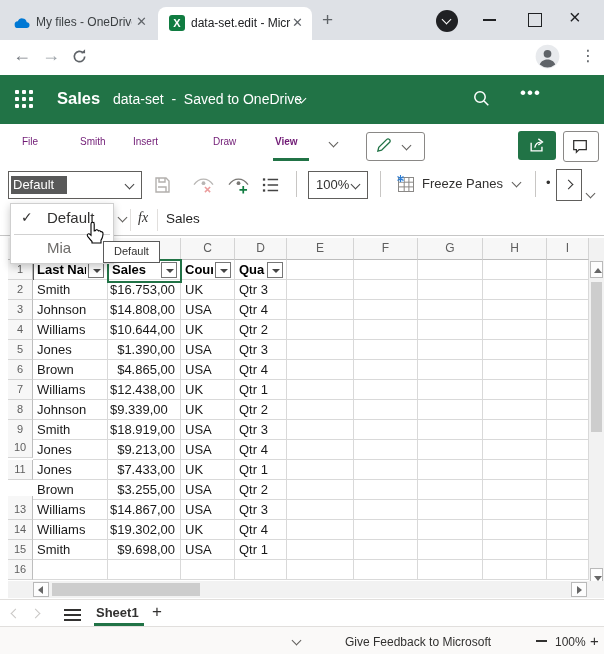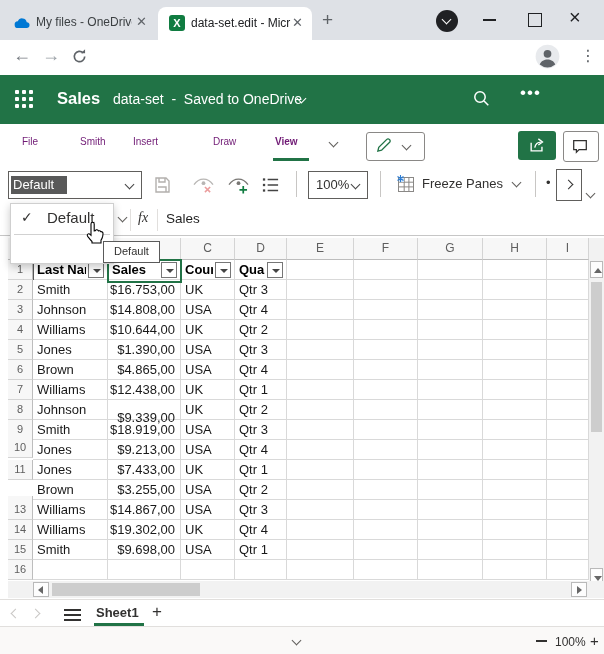--- a/index.html
+++ b/index.html
@@ -331,21 +331,21 @@
       <div class="cell" style="left: 231px; top: 102px; width: 44px; height: 20px;">Qtr 3</div>
       <div class="cell" style="left: 29px; top: 122px; width: 67px; height: 20px;">Brown</div>
       <div class="cell" style="left: 102px; top: 122px; width: 65px; height: 20px; text-align: right;">$4.865,00</div>
       <div class="cell" style="left: 177px; top: 122px; width: 46px; height: 20px;">USA</div>
       <div class="cell" style="left: 231px; top: 122px; width: 44px; height: 20px;">Qtr 4</div>
       <div class="cell" style="left: 29px; top: 142px; width: 67px; height: 20px;">Williams</div>
       <div class="cell" style="left: 102px; top: 142px; width: 65px; height: 20px; text-align: right;">$12.438,00</div>
       <div class="cell" style="left: 177px; top: 142px; width: 46px; height: 20px;">UK</div>
       <div class="cell" style="left: 231px; top: 142px; width: 44px; height: 20px;">Qtr 1</div>
       <div class="cell" style="left: 29px; top: 162px; width: 67px; height: 20px;">Johnson</div>
-      <div class="cell" style="left: 102px; top: 162px; width: 65px; height: 20px; text-align: right; margin-top: 8px;">$9.339,00</div>
+      <div class="cell" style="left: 102px; top: 162px; width: 65px; height: 20px; ">$9.339,00</div>
       <div class="cell" style="left: 177px; top: 162px; width: 46px; height: 20px;">UK</div>
       <div class="cell" style="left: 231px; top: 162px; width: 44px; height: 20px;">Qtr 2</div>
       <div class="cell" style="left: 29px; top: 182px; width: 67px; height: 20px;">Smith</div>
       <div class="cell" style="left: 102px; top: 182px; width: 65px; height: 20px; text-align: right;">$18.919,00</div>
       <div class="cell" style="left: 177px; top: 182px; width: 46px; height: 20px;">USA</div>
       <div class="cell" style="left: 231px; top: 182px; width: 44px; height: 20px;">Qtr 3</div>
       <div class="cell" style="left: 29px; top: 202px; width: 67px; height: 20px;">Jones</div>
       <div class="cell" style="left: 102px; top: 202px; width: 65px; height: 20px; text-align: right;">$9.213,00</div>
       <div class="cell" style="left: 177px; top: 202px; width: 46px; height: 20px;">USA</div>
       <div class="cell" style="left: 231px; top: 202px; width: 44px; height: 20px;">Qtr 4</div>
@@ -392,20 +392,23 @@
       </span>
   </div>
   <div class="abs scroll" style="left:589px;top:581px;width:15px;height:17px;"></div>
 
   <div class="abs popup">
     <div class="abs" style="left:0;top:2px;width:100%;height:27px;">
       <span class="abs" style="left:10px;top:3px;font-size:14px;color:#323130;">✓</span>
       <span class="abs" style="left:36px;top:3px;font-size:15px;color:#323130;">Default</span>
     </div>
     <div class="abs" style="left:3px;top:30px;width:96px;height:1px;background:#d1d1d1;"></div>
+    <div class="abs" style="left:0;top:32px;width:100%;height:26px;">
+      <span class="abs" style="left:36px;top:3px;font-size:15px;color:#6e6c6a;">Mia</span>
+    </div>
   </div>
 
   <div class="abs tooltip">Default</div>
 
   <span class="abs cursor">
     <svg width="24" height="28" viewBox="0 0 24 28">
       <path d="M9 5c0-1 .7-1.8 1.6-1.8.9 0 1.6.8 1.6 1.8v6.9l1.1-.2c.4-.9 1.5-1.2 2.3-.8.4.2.7.6.9 1 .9-.4 1.9-.1 2.3.8 1.1-.2 2.2.5 2.2 1.8 0 .4-.1 1.6-.3 2.7-.3 1.4-.8 2.9-1.7 4V24H10v-1.5c-1.9-1.8-3.2-3.6-4.4-5.2-.5-.7-.4-1.6.2-2.1.6-.6 1.6-.5 2.2.2l1 .9z" fill="#fff" stroke="#000" stroke-width="1.1"></path>
     </svg>
   </span>
 
@@ -417,18 +420,19 @@
       <span style="display:block;height:2px;background:#323130;margin:3px 0;"></span>
       <span style="display:block;height:2px;background:#323130;margin:3px 0;"></span>
     </span>
     <span class="abs" style="left:96px;top:5px;font-size:13px;font-weight:bold;color:#323130;">Sheet1</span>
     <span class="abs" style="left:94px;top:23px;width:50px;height:3px;background:#217346;"></span>
     <span class="abs" style="left:152px;top:2px;font-size:17px;color:#323130;">+</span>
   </div>
 
   <div class="abs statusbar">
     <i class="chev abs" style="left:293px;top:10px;color:#605e5c;"></i>
+    <span class="abs" style="left:345px;top:8px;">Give Feedback to Microsoft</span>
     <span class="abs" style="left:536px;top:13px;width:11px;height:2px;background:#323130;"></span>
     <span class="abs" style="left:555px;top:8px;">100%</span>
     <span class="abs" style="left:590px;top:5px;font-size:15px;color:#323130;">+</span>
   </div>
 
 </div>
 
 </body></html>

